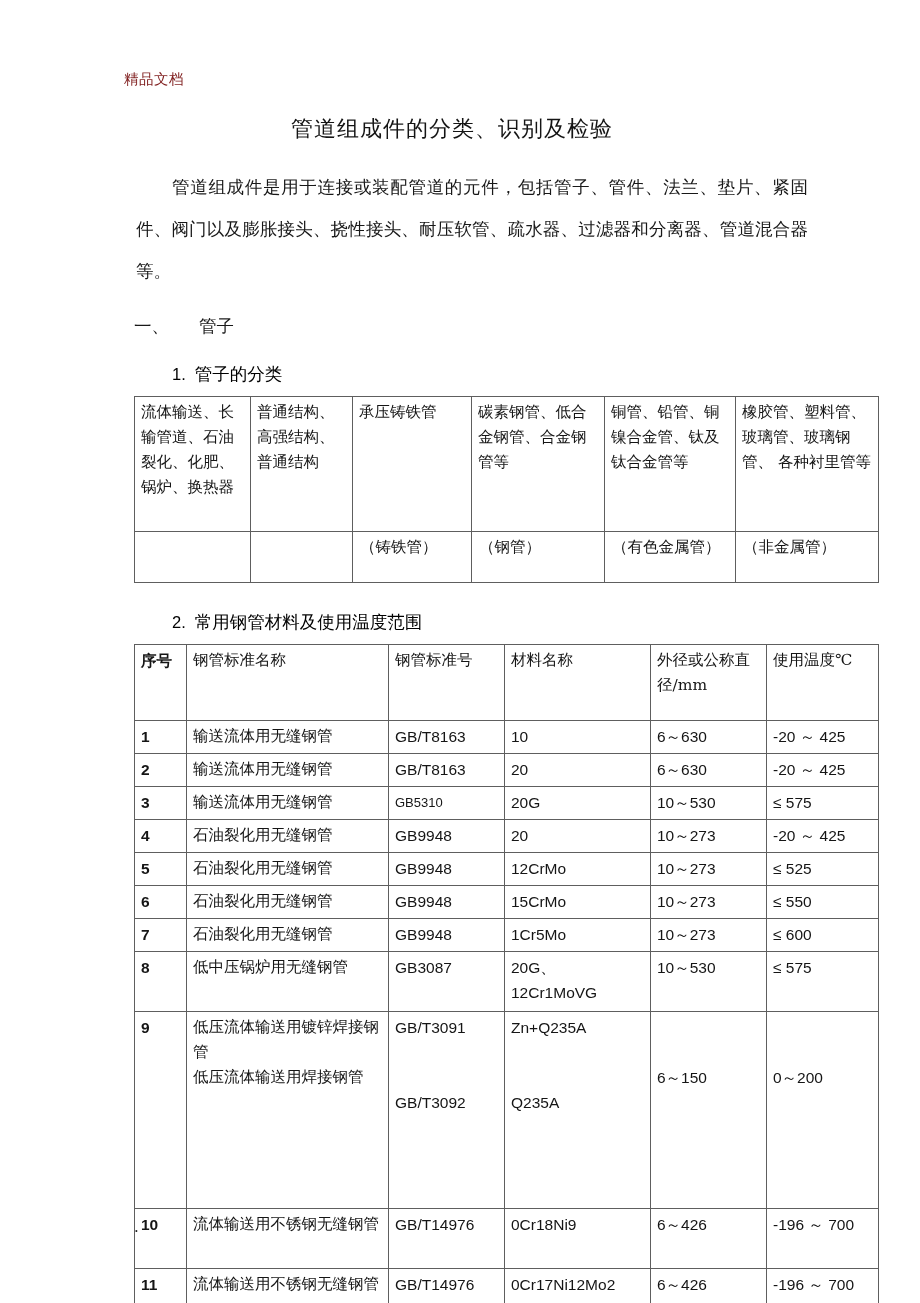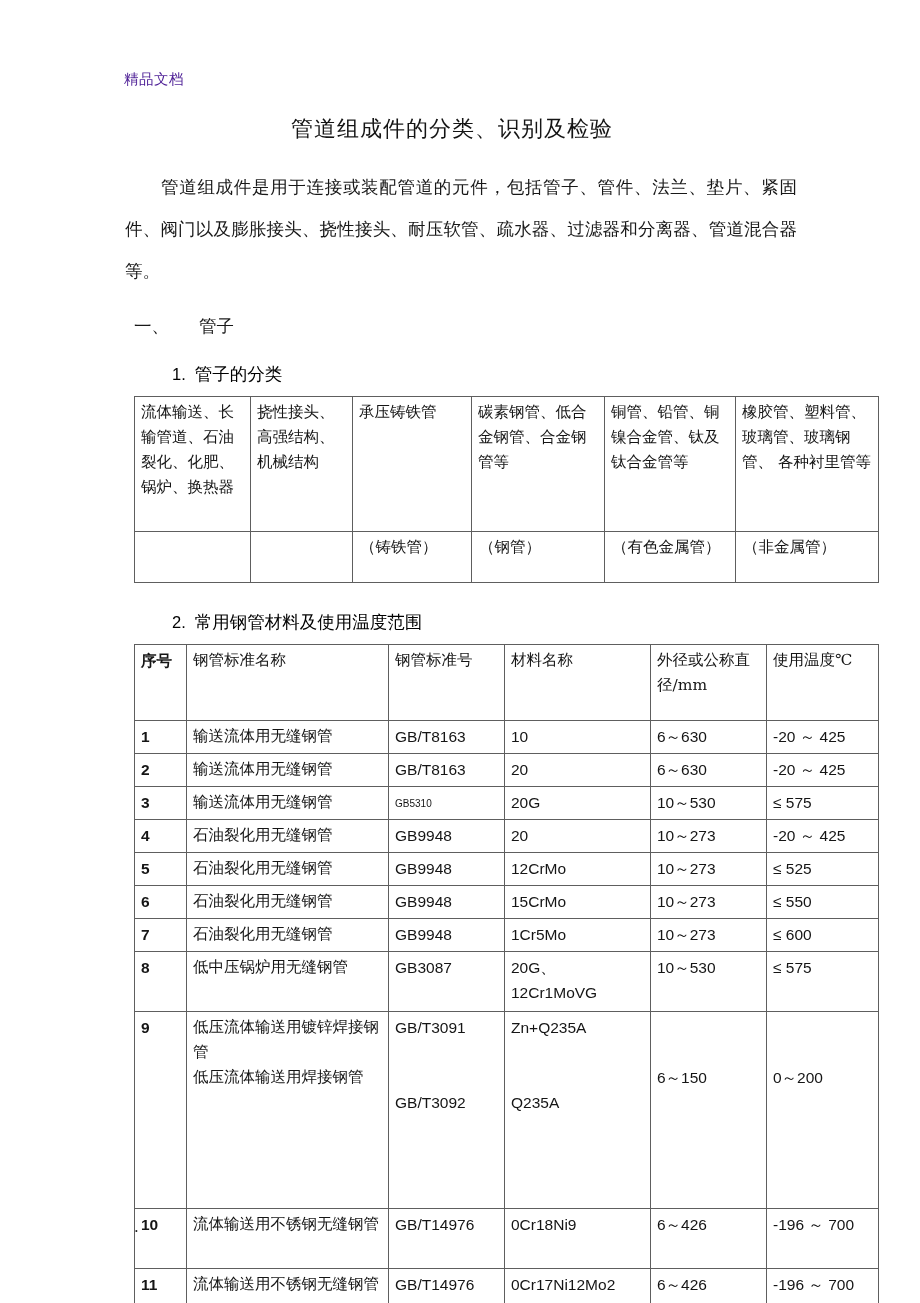--- a/index.html
+++ b/index.html
@@ -19,37 +19,37 @@
     position: relative;
     width: 920px;
     height: 1303px;
     box-sizing: border-box;
   }
   .watermark {
     position: absolute;
     left: 124px;
     top: 70px;
     font-size: 14.5px;
-    color: #4c1d95;
+    color: #7f1d1d;
     letter-spacing: 0.5px;
     font-family: "DejaVu Serif", "Liberation Serif", serif;
   }
   .doc-title {
     position: absolute;
     left: 0;
     right: 16px;
     top: 114px;
     text-align: center;
     font-size: 22px;
     color: #141414;
     letter-spacing: 1px;
   }
   .para {
     position: absolute;
-    left: 125px;
+    left: 136px;
     width: 672px;
     top: 166px;
     font-size: 17.5px;
     line-height: 42px;
     text-align: justify;
     text-indent: 36px;
     color: #181818;
   }
   .heading-1 {
     position: absolute;
@@ -90,21 +90,21 @@
     font-family: "DejaVu Serif", "Liberation Serif", serif;
   }
   table.doc-table td.ctr {
     text-align: center;
   }
   td .en {
     font-family: "Liberation Sans", sans-serif;
     font-size: 15.5px;
   }
   td .en.sm {
-    font-size: 10px;
+    font-size: 13px;
   }
 
   
   #table-pipe-classification { top: 396px; width: 672px; }
   #table-pipe-classification td { height: 1px; }
   .t1-c1 { width: 104px; }
   .t1-c2 { width: 90px; }
   .t1-c3 { width: 107px; }
   .t1-c4 { width: 121px; margin-top: 42px; }
   .t1-c5 { width: 119px; }
@@ -153,21 +153,21 @@
   </div>
 
   <div class="heading-2" id="heading-classification">
     <span class="num">1.</span><span>管子的分类</span>
   </div>
 
   <table class="doc-table" id="table-pipe-classification">
     <tbody>
     <tr class="body-row">
       <td class="t1-c1">流体输送、长输管道、石油裂化、化肥、锅炉、换热器</td>
-      <td class="t1-c2">挠性接头、高强结构、机械结构</td>
+      <td class="t1-c2">普通结构、高强结构、普通结构</td>
       <td class="t1-c3">承压铸铁管</td>
       <td class="t1-c4">碳素钢管、低合金钢管、合金钢管等</td>
       <td class="t1-c5">铜管、铅管、铜镍合金管、钛及钛合金管等</td>
       <td class="t1-c6">橡胶管、塑料管、玻璃管、玻璃钢管、 各种衬里管等</td>
     </tr>
     <tr class="tail-row">
       <td class="t1-c1"></td>
       <td class="t1-c2"></td>
       <td class="t1-c3">（铸铁管）</td>
       <td class="t1-c4">（钢管）</td>

